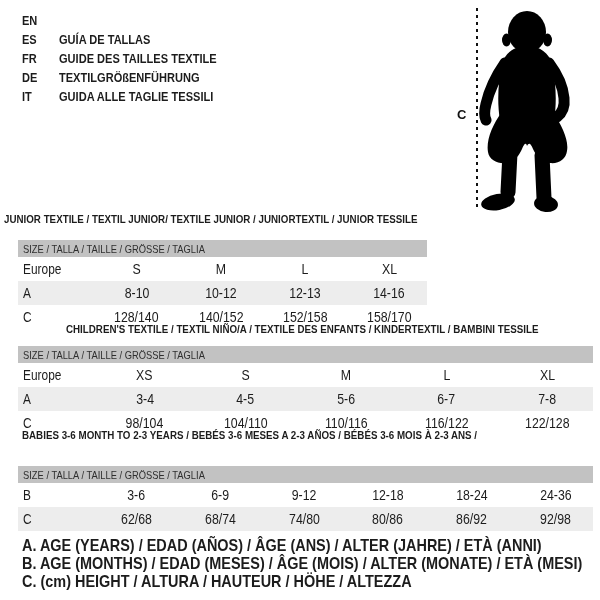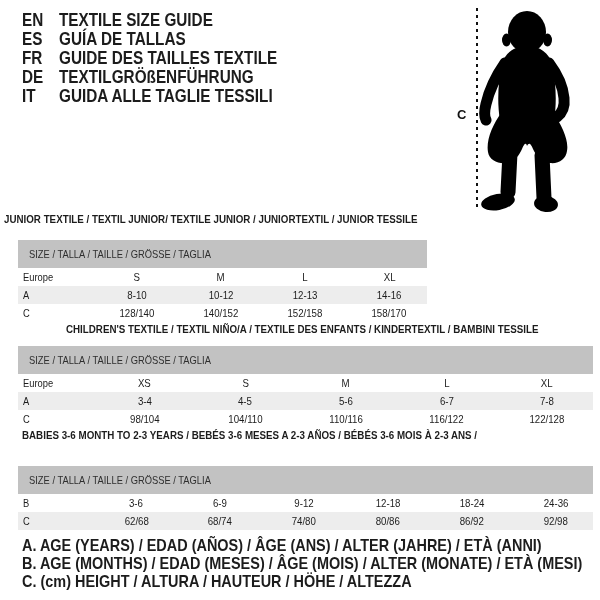--- a/index.html
+++ b/index.html
@@ -7,52 +7,51 @@
     width:600px; height:600px; position:relative; overflow:hidden;
     background:#ffffff; color:#1c1c1c;
     font-family:"Liberation Sans", sans-serif;
   }
   .abs { position:absolute; }
   
   .cond  { display:inline-block; transform:scaleX(.85); transform-origin:0 50%; white-space:nowrap; }
   .condc { display:inline-block; transform:scaleX(.88); transform-origin:50% 50%; white-space:nowrap; }
 
   
-  .lang { top:11px; left:22px; font-weight:bold; font-size:18px; }
+  .lang { top:11px; left:22px; font-weight:bold; font-size:13px; }
   .lang-row { display:flex; height:19px; align-items:center; }
   .lang-code { width:37px; flex:none; }
 
   
   .ttl { font-weight:bold; font-size:11.5px; line-height:15px; }
 
   
   .stable { position:absolute; }
   .bar {
-    height:28px; background:#c2c2c2; display:flex; align-items:center;
-    padding-left:11px; font-size:11px; color:#2e2e2e; box-sizing:border-box;
+    height:17px; background:#c2c2c2; display:flex; align-items:center;
+    padding-left:5px; font-size:11px; color:#2e2e2e; box-sizing:border-box;
   }
-  .trow { display:grid; height:18px; align-items:center; font-size:11px;gap:9px; }
+  .trow { display:grid; height:24px; align-items:center; font-size:14px;gap:9px; }
   .trow .lbl { padding-left:5px; text-align:left; }
   .trow .val { text-align:center; }
   .alt { background:#ededed; }
 
   
   .notes { top:537px; left:22px; font-weight:bold; font-size:17px; }
   .note-line { height:18px; line-height:18px; }
 
   
   .figure { top:0; left:430px; width:170px; height:230px; }
 </style>
 </head>
 <body>
 
 <div class="abs lang">
   <div class="lang-row">
     <span class="lang-code"><span class="cond">EN</span></span>
-    <span><span class="cond">TEXTILE SIZE GUIDE</span></span>
   </div>
   <div class="lang-row">
     <span class="lang-code"><span class="cond">ES</span></span>
     <span><span class="cond">GUÍA DE TALLAS</span></span>
   </div>
   <div class="lang-row">
     <span class="lang-code"><span class="cond">FR</span></span>
     <span><span class="cond">GUIDE DES TAILLES TEXTILE</span></span>
   </div>
   <div class="lang-row">

